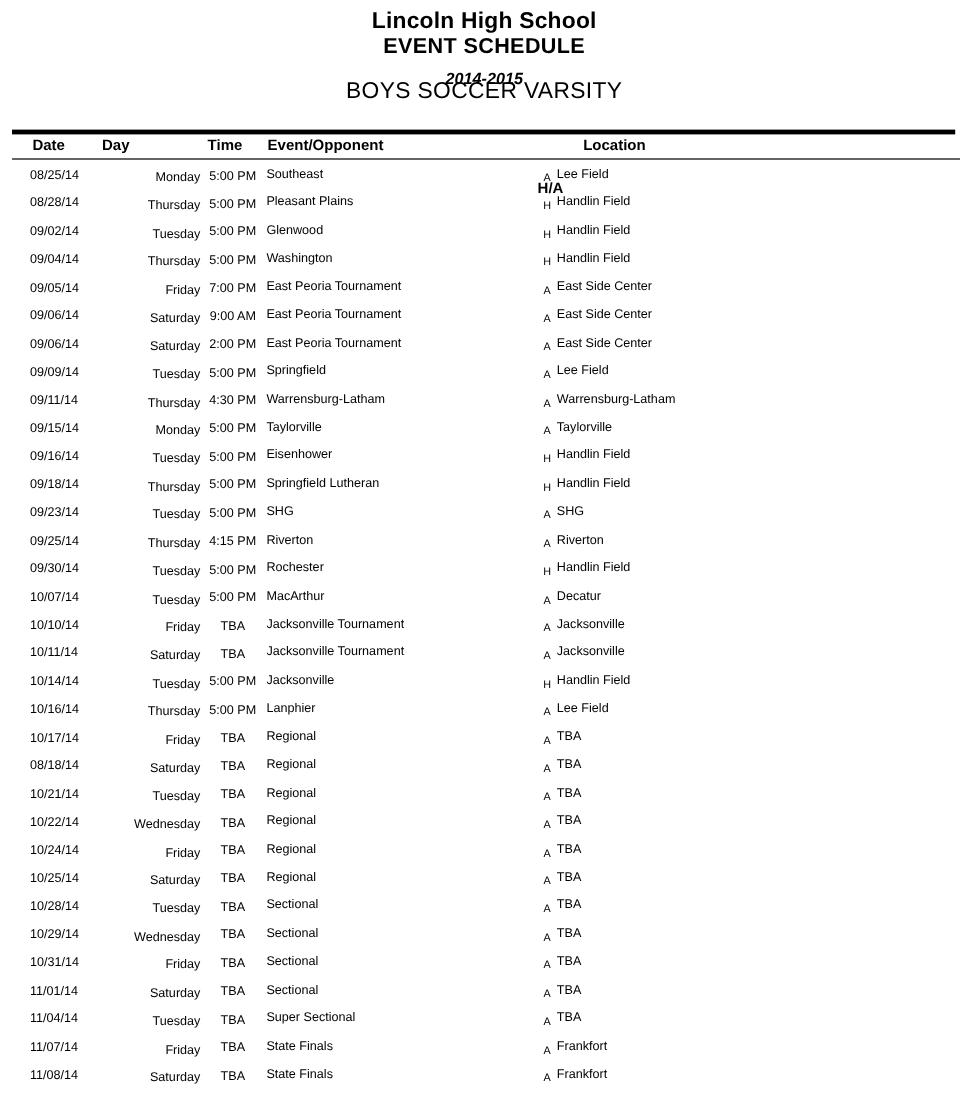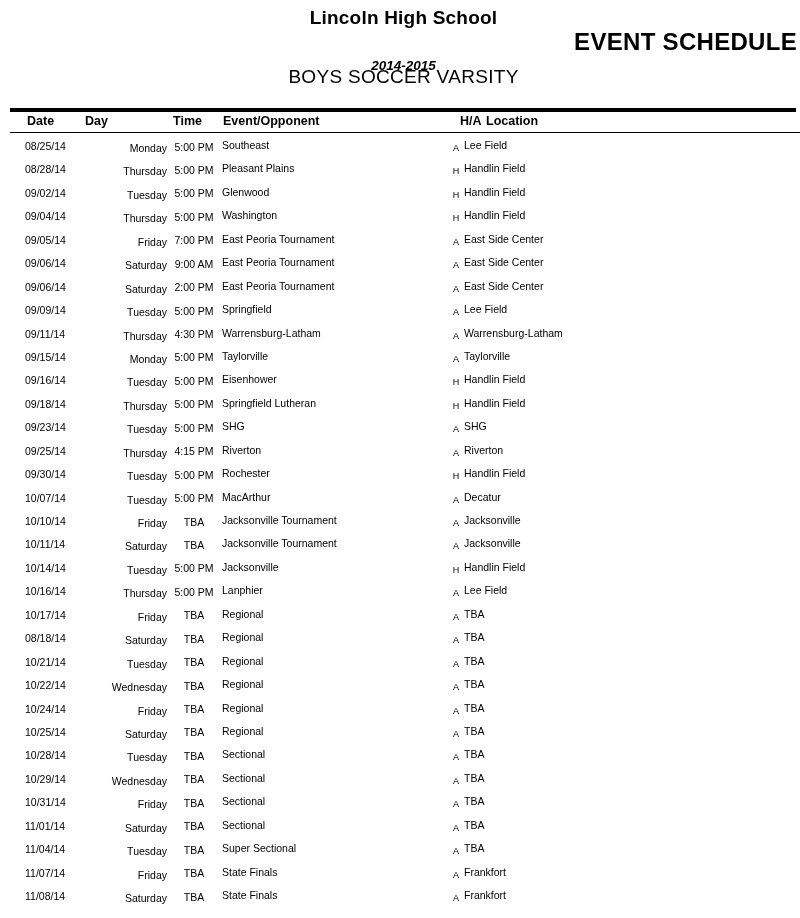--- a/index.html
+++ b/index.html
@@ -8,34 +8,34 @@
     width: 800px;
     height: 918px;
     background: #ffffff;
     font-family: "Liberation Sans", sans-serif;
     color: #000;
     overflow: hidden;
   }
   
   .titles { position: absolute; left: 10px; top: 0; width: 787px; text-align: center; }
   .school-name   { position: absolute; left: 0; top: 7px;  width: 100%; font-size: 19px; font-weight: bold; letter-spacing: 0.2px; }
-  .doc-title     { position: absolute; left: 0; top: 28px; width: 100%; font-size: 24px; font-weight: bold; letter-spacing: 0.3px; text-align: right; }
+  .doc-title     { position: absolute; left: 0; top: 28px; width: 100%; font-size: 18px; font-weight: bold; letter-spacing: 0.3px; }
   .season        { position: absolute; left: 0; top: 58px; width: 100%; font-size: 13.5px; font-weight: bold; font-style: italic; }
   .team          { position: absolute; left: 0; top: 66px; width: 100%; font-size: 19px; letter-spacing: 0.3px; }
   
   .rule-thick { position: absolute; left: 10px; top: 108px;   width: 786px; height: 3.5px; background: #000; }
   .rule-thin  { position: absolute; left: 10px; top: 131.5px; width: 790px; height: 1.8px; background: #000; }
   
   .thead { position: absolute; left: 0; top: 114px; width: 800px; height: 18px; font-size: 12.5px; font-weight: bold; }
   .th { position: absolute; white-space: nowrap; }
   .th-date  { left: 27px; }
   .th-day   { left: 85px; }
   .th-time  { left: 173px; }
   .th-event { left: 223px; }
-  .th-ha    { left: 460px; }
+  .th-ha    { left: 448px; margin-top: 36px; }
   .th-loc   { left: 486px; }
   
   .rows { position: absolute; left: 0; top: 139px; width: 800px; }
   .row  { position: relative; height: 23.45px; }
   .cell { position: absolute; white-space: nowrap; font-size: 10.5px; color: #000; }
   .c-date  { left: 25px;  top: 1px; }
   .c-day   { left: 75px;  top: 3px; width: 92px; text-align: right; }
   .c-time  { left: 165px; top: 1.5px; width: 58px; text-align: center; }
   .c-event { left: 222px; top: 0; }
   .c-ha    { left: 441px; top: 4px; width: 30px; text-align: center; font-size: 9px; }

